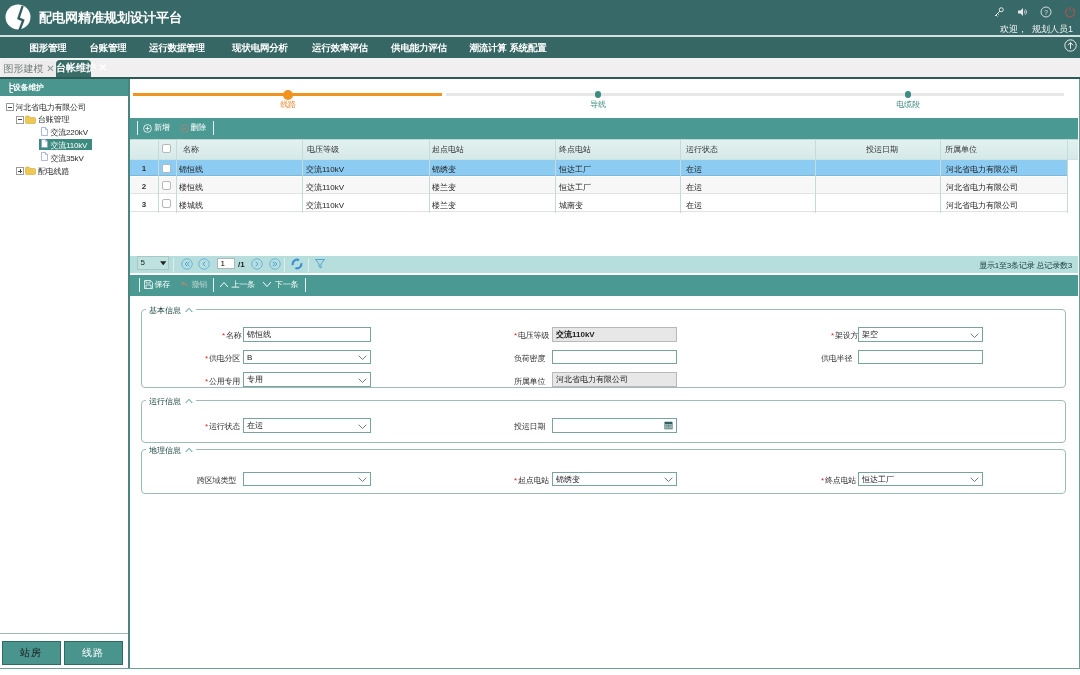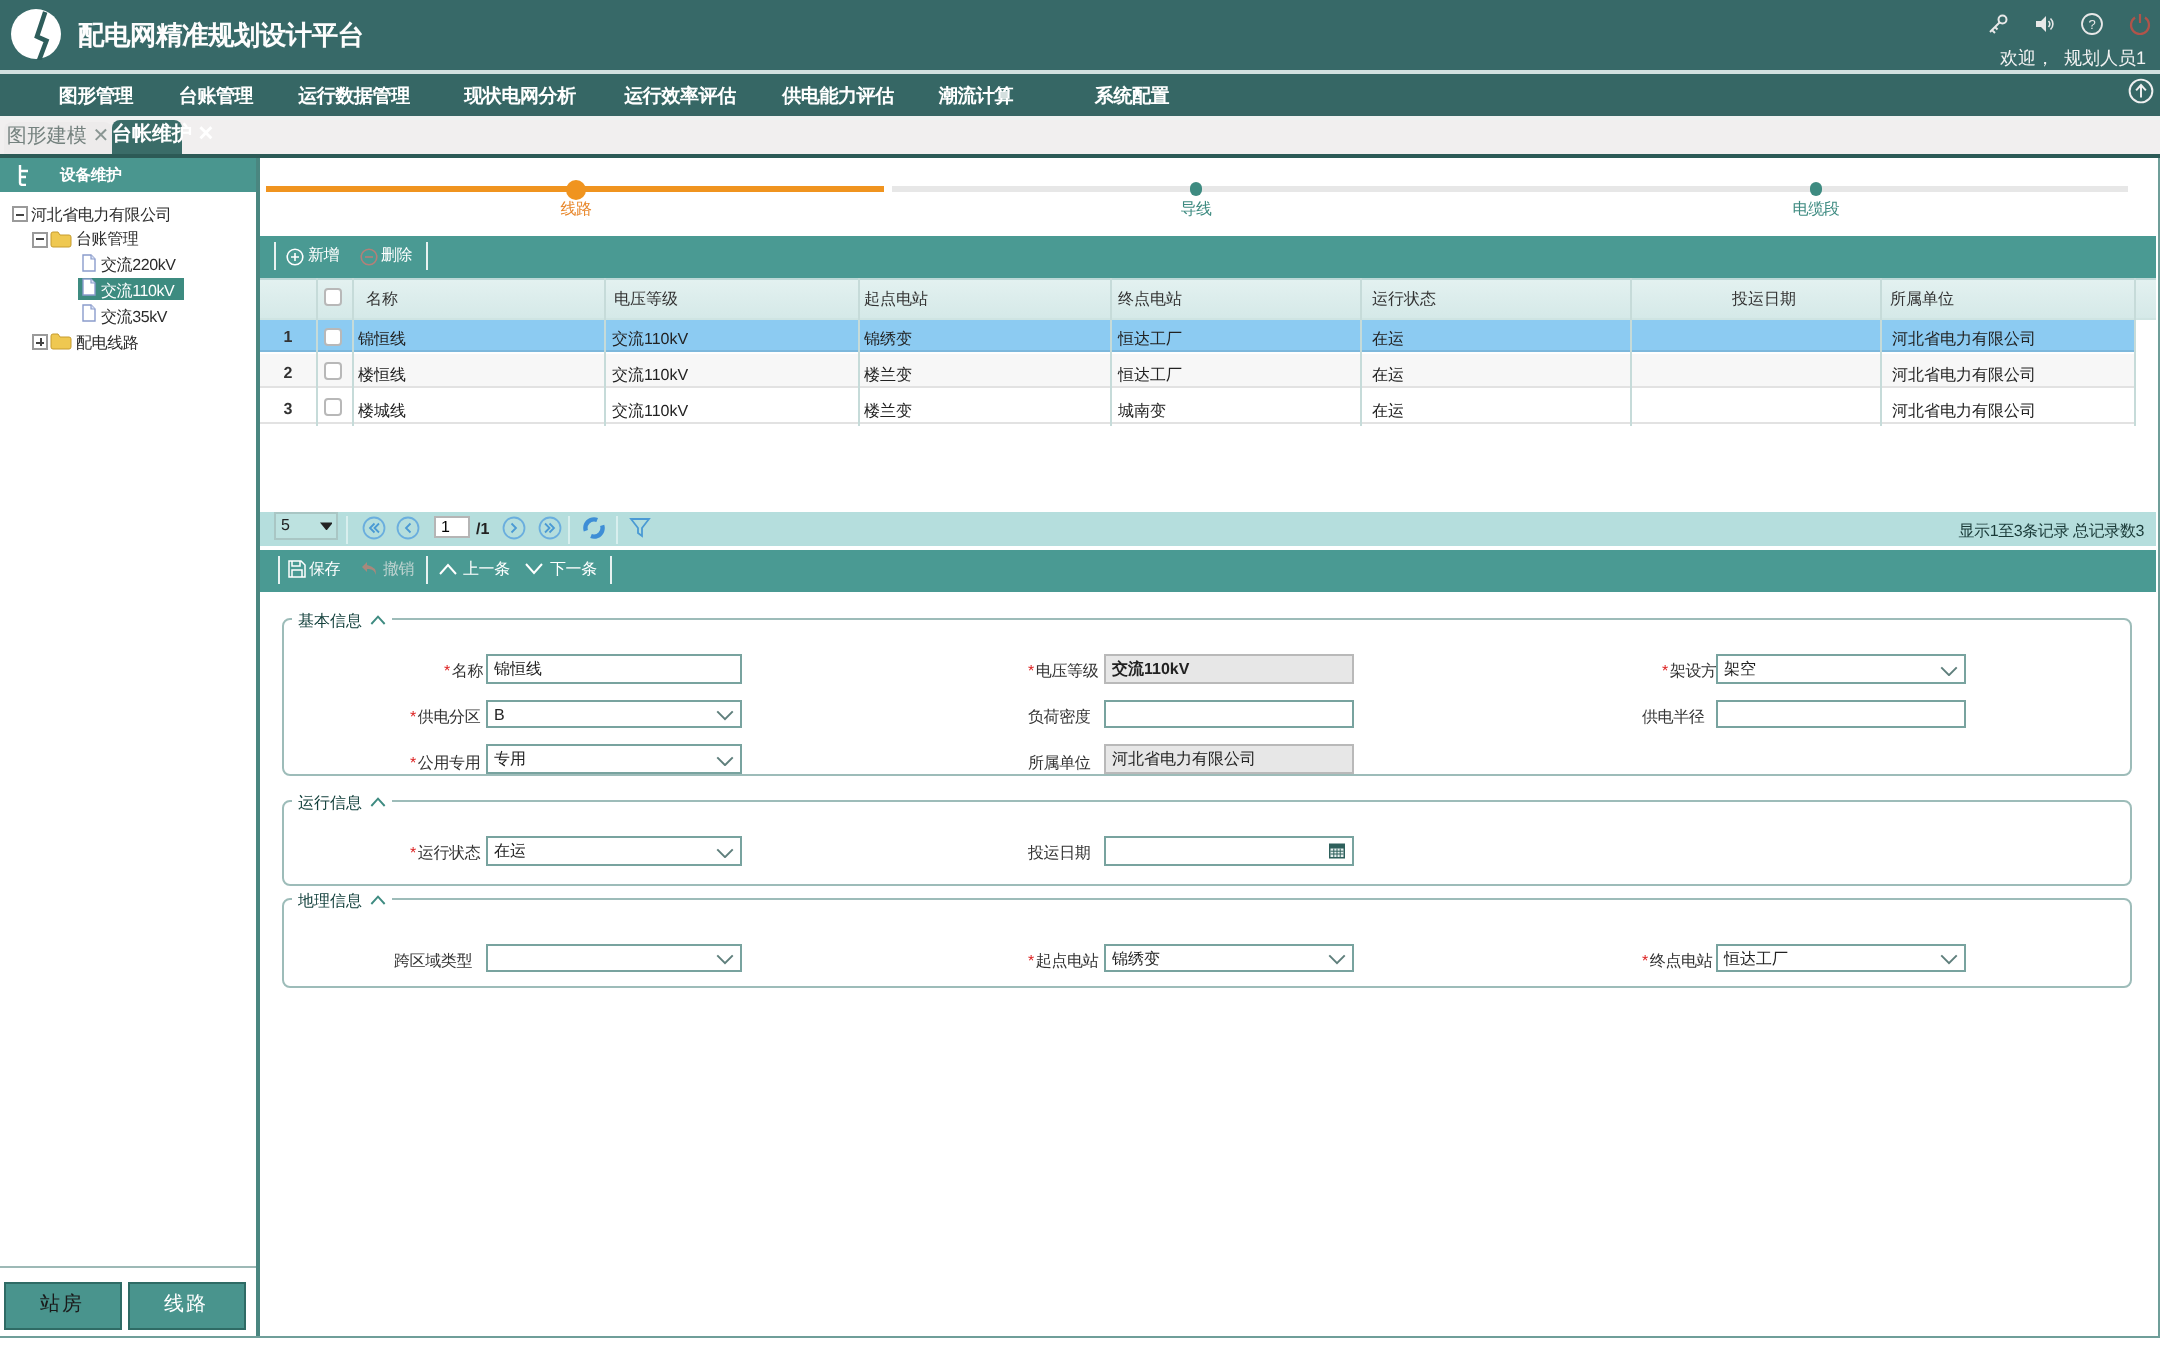--- a/index.html
+++ b/index.html
@@ -103,40 +103,40 @@
   </svg>
 
 <div class="abs" id="menu"></div>
 <div class="mi" style="left:48px">图形管理</div>
 <div class="mi" style="left:108px">台账管理</div>
 <div class="mi" style="left:177px">运行数据管理</div>
 <div class="mi" style="left:260px">现状电网分析</div>
 <div class="mi" style="left:340px">运行效率评估</div>
 <div class="mi" style="left:419px">供电能力评估</div>
 <div class="mi" style="left:488px">潮流计算</div>
-<div class="mi" style="left:566px">系统配置</div>
+<div class="mi" style="left:528px">系统配置</div>
 <svg class="abs" style="left:1064px;top:39px" width="13" height="13" viewBox="0 0 24 24">
     <circle cx="12" cy="12" r="10.5" stroke="#f0f0f0" stroke-width="1.8" fill="none"></circle>
     <path d="M12 18 V7 M7.5 11.5 L12 6.5 L16.5 11.5" stroke="#f0f0f0" stroke-width="1.8" fill="none"></path>
   </svg>
 
 <div class="abs" id="tabline1"></div>
 <div class="abs" id="tabbar"></div>
 <div class="tab" style="position:absolute;top:61px" id="tab1">图形建模 <span style="color:#8a9693">✕</span></div>
 <div class="tab" style="position:absolute;top:60px" id="tab2">台帐维护 ✕</div>
 <div class="abs" id="tabteal"></div>
 
 <div class="abs" id="side"></div>
 <div class="abs" id="sidediv"></div>
 <div class="abs" id="sidehead"><svg style="position:absolute;left:8px;top:3px" width="10" height="11" viewBox="0 0 20 22">
       <g stroke="#fff" stroke-width="2.4" fill="none">
         <path d="M4 1 V19 Q4 21 7 21 H10"></path>
         <path d="M4 7 H12 M4 13 H10"></path>
       </g>
-    </svg><span style="margin-left:30px">设备维护</span></div>
+    </svg><span style="margin-left:13px">设备维护</span></div>
 
 <div class="expander" style="left:6px;top:103px">
     <i></i>
   </div>
 <div class="abs tree" style="left:15.5px;top:101.5px">河北省电力有限公司</div>
 <div class="expander" style="left:16px;top:115.5px">
     <i></i>
   </div>
 <svg class="abs" style="left:24.5px;top:114.5px" width="11" height="9" viewBox="0 0 22 18">
     <path d="M1 4 Q1 2 3 2 H8 L10 5 H19 Q21 5 21 7 V15 Q21 17 19 17 H3 Q1 17 1 15 Z" fill="#efc851" stroke="#c79c2e" stroke-width="1"></path>

